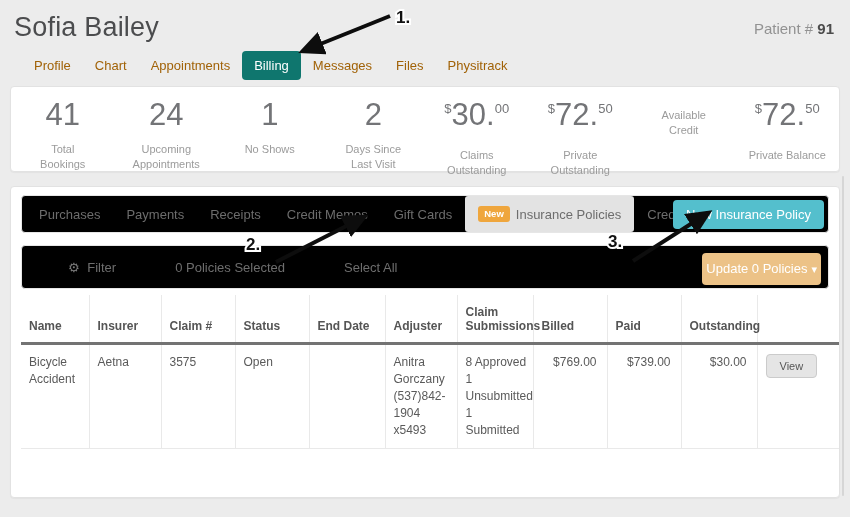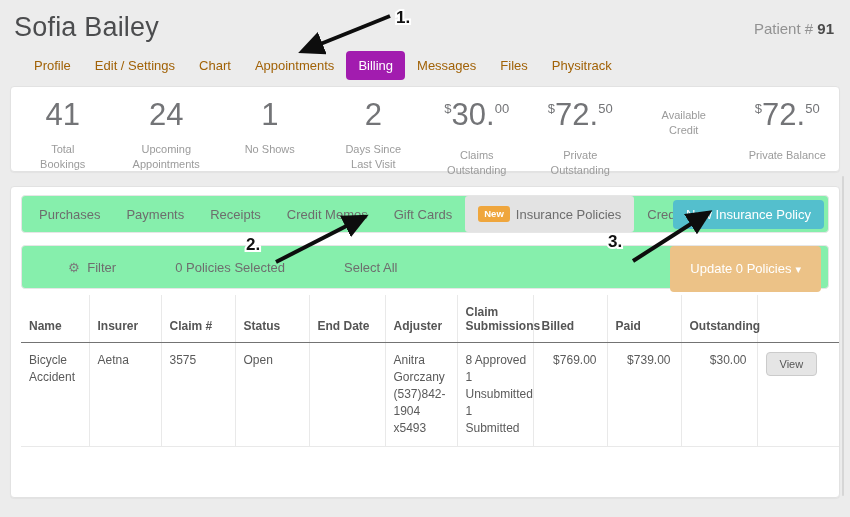--- a/index.html
+++ b/index.html
@@ -15,36 +15,36 @@
   .page-header { position: relative; padding: 12px 21px 0 14px; height: 44px; }
   .page-title { font-size: 27px; font-weight: 400; color: #4b4c4e; letter-spacing: .2px; }
   .patient-ref { position: absolute; right: 16px; top: 20px; font-size: 15px; color: #929292; }
   .patient-ref b { color: #4c4c4c; font-weight: 700; }
   
   .profile-nav { margin: 6px 0 0 22px; display: flex; align-items: center; height: 30px; }
   .profile-nav a {
     color: #a16207; font-size: 13px; text-decoration: none;
     padding: 7px 12px; border-radius: 4px; cursor: pointer; white-space: nowrap;
   }
-  .profile-nav a.active { background: #a21caf; color: #fff; }
+  .profile-nav a.active { background: #0f766e; color: #fff; }
   
   .card {
     background: #fff; border: 1px solid #e2e2e2; border-radius: 4px;
     margin: 0 10px; box-shadow: 0 1px 1px rgba(0,0,0,0.04);
   }
   .stats-card { margin-top: 6px; height: 86px; display: flex; }
   .stat { flex: 1; text-align: center; padding-top: 11px; }
   .stat-value { font-size: 31px; color: #737477; line-height: 34px; white-space: nowrap; }
   .stat-sup { font-size: 13px; position: relative; top: -12px; }
   .stat-label { margin-top: 10px; font-size: 11px; color: #9b9b9b; line-height: 15px; }
   .stat-label span { display: block; }
   
   .main-card { margin-top: 14px; height: 312px; position: relative; overflow: hidden; }
   .bar {
-    margin: 8px 10px 0; background: #86efac; border: 1px solid #e6e6e6;
+    margin: 8px 10px 0; background: #000000; border: 1px solid #e6e6e6;
     border-radius: 4px; position: relative;
   }
   .tabbar { height: 38px; display: flex; align-items: stretch; padding-left: 4px; }
   .subtab {
     display: flex; align-items: center; padding: 0 13px; font-size: 13px;
     color: #6d6d6d; cursor: pointer; white-space: nowrap; border-radius: 3px;
   }
   .subtab.active { background: #e3e3e3; }
   .new-badge {
     background: #efa63d; color: #fff; font-size: 9.5px; font-weight: bold;
@@ -52,30 +52,30 @@
   }
   .teal-btn {
     position: absolute; right: 4px; top: 4px; height: 29px; line-height: 29px;
     background: #54bfcd; color: #fff; font-size: 13px; border: none;
     border-radius: 4px; padding: 0 13px; cursor: pointer; white-space: nowrap;
   }
   .filterbar { margin-top: 12px; height: 44px; display: flex; align-items: center; padding: 0 15px; font-size: 13px; color: #6e6e6e; }
   .filterbar .f-item { margin-right: 28px; cursor: pointer; white-space: nowrap; margin-left: 31px; }
   .gear { font-size: 13px; color: #7a7a7a; margin-right: 4px; }
   .tan-btn {
-    position: absolute; right: 7px; top: 0; height: 46px; line-height: 30px;
+    position: absolute; right: 7px; top: 7px; height: 32px; line-height: 30px;
     background: #ecc287; color: #fff; font-size: 13px; border: none;
-    border-radius: 4px; padding: 0 20px; cursor: pointer; white-space: nowrap;
+    border-radius: 4px; padding: 0 4px; cursor: pointer; white-space: nowrap;
   }
   .caret { font-size: 11px; margin-left: 4px; }
   
   table.policies { margin: 6px 10px 0; width: 820px; border-collapse: collapse; table-layout: fixed; }
   .policies th {
     vertical-align: bottom; text-align: left; font-size: 12px; font-weight: bold;
-    color: #555; padding: 10px 4px 9px 8px; border-bottom: 1px solid #737373;
+    color: #555; padding: 10px 4px 9px 8px; border-bottom: 3px solid #737373;
   }
   .policies td {
     vertical-align: top; font-size: 12px; color: #5a5a5a; line-height: 17px;
     padding: 9px 4px 9px 8px; border-bottom: 1px solid #e9e9e9;
   }
   .policies th + th, .policies td + td { border-left: 1px solid #e9e9e9; }
   .policies tr.data-row { height: 72px; }
   .policies .num { text-align: right; padding-right: 10px; }
   .view-btn {
     background: #e5e5e5; border: 1px solid #cbcbcb; border-radius: 4px;
@@ -96,21 +96,20 @@
 <div class="page-header">
   <span class="page-title">Sofia Bailey</span>
   <span class="patient-ref">
     <span>Patient #</span>
     <b>91</b>
   </span>
 </div>
 
 <div class="profile-nav">
   <a>Profile</a>
-  <a>Edit / Settings</a>
   <a>Chart</a>
   <a>Appointments</a>
   <a class="active">Billing</a>
   <a>Messages</a>
   <a>Files</a>
   <a>Physitrack</a>
 </div>
 
 <div class="card stats-card">
   <div class="stat">

